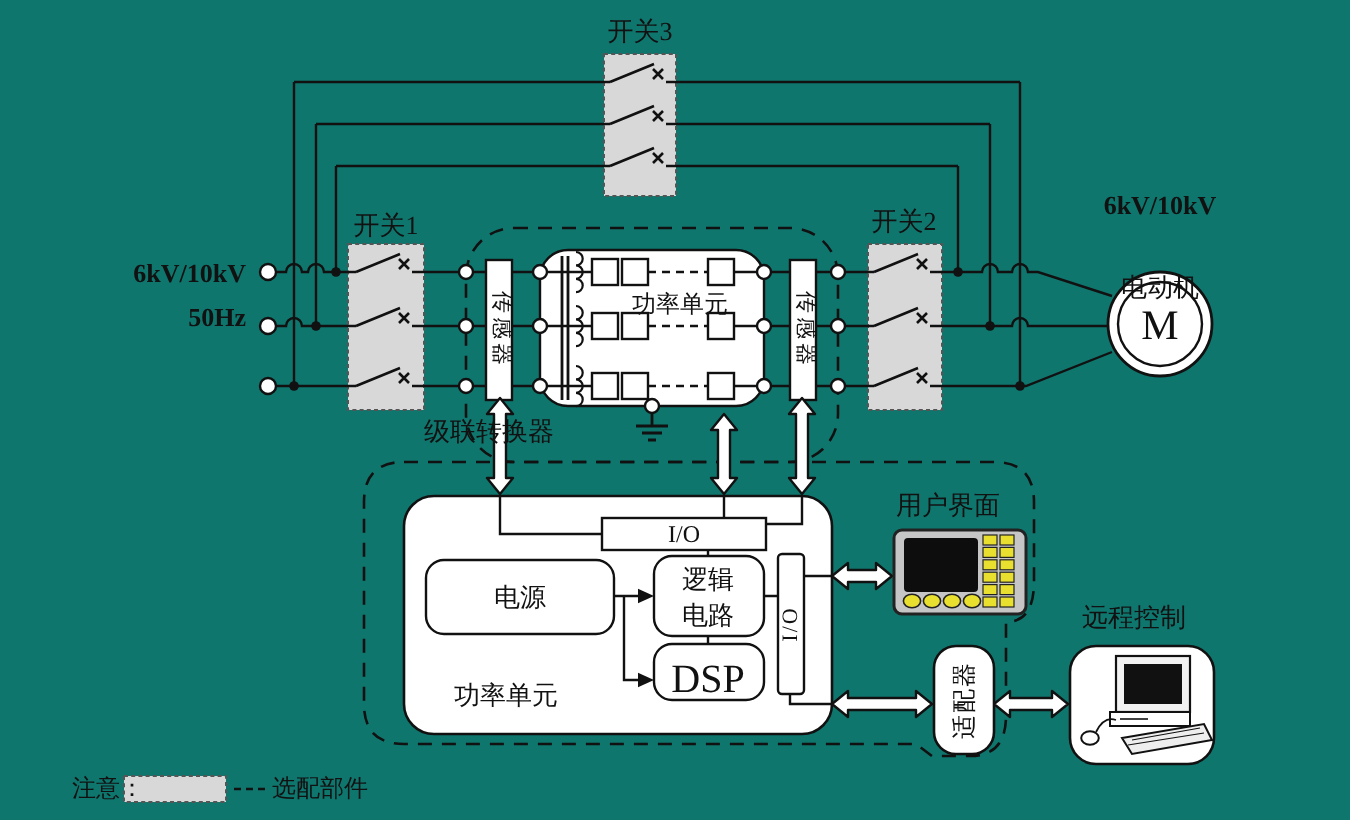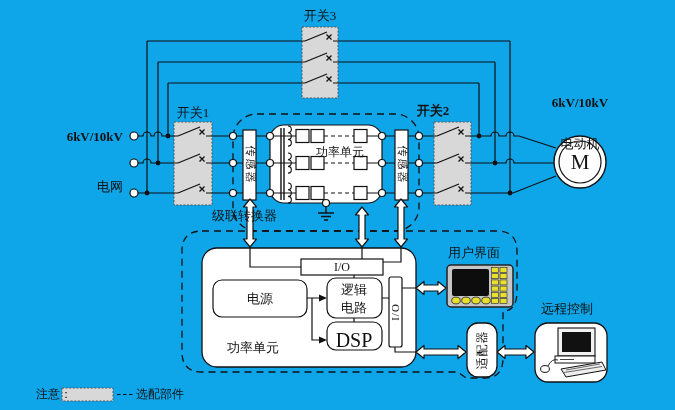--- a/index.html
+++ b/index.html
@@ -1,16 +1,16 @@
 <!DOCTYPE html>
 <html><head>
 <meta charset="utf-8">
 <style>
   html,body{margin:0;padding:0;background:#fff;}
-  #stage{position:relative;width:675px;height:410px;background:#0ea5e9;overflow:hidden;
+  #stage{position:relative;width:675px;height:410px;background:#0f766e;overflow:hidden;
          font-family:"Liberation Serif","DejaVu Serif",serif;color:#111;}
   #stage svg{position:absolute;left:0;top:0;}
   .lbl{position:absolute;white-space:nowrap;font-size:13px;line-height:1.2;color:#111;}
   .ctr{text-align:center;}
   .rgt{text-align:right;}
   .bld{font-weight:700;}
   .rot90{transform:translate(-50%,-50%) rotate(90deg);transform-origin:center;letter-spacing:2px;}
   .rotN90{transform:translate(-50%,-50%) rotate(-90deg);transform-origin:center;letter-spacing:1px;}
   .pre{white-space:pre-line;line-height:1.4;}
   .anchor{position:absolute;}
@@ -208,24 +208,24 @@
   </g>
 
   <g>
     <rect x="62" y="388" width="51" height="13" fill="#d8d8d8" stroke="#555" stroke-width="1" stroke-dasharray="2 1.6"></rect>
     <path d="M117,394.5 H133" stroke="#111" stroke-width="1.2" stroke-dasharray="3.5 2.5" fill="none"></path>
   </g>
 </svg>
 
   <div class="lbl ctr" style="left:300px;top:8px;width:40px;">开关3</div>
   <div class="lbl ctr" style="left:173px;top:105px;width:40px;">开关1</div>
-  <div class="lbl ctr" style="left:413px;top:103px;width:40px;font-weight:bold;">开关2</div>
+  <div class="lbl ctr" style="left:432px;top:103px;width:40px;">开关2</div>
 
   <div class="lbl rgt bld" style="left:40px;top:129px;width:83px;">6kV/10kV</div>
-  <div class="lbl rgt" style="left:40px;top:179px;width:83px;">电网</div>
+  <div class="lbl rgt bld" style="left:40px;top:151px;width:83px;">50Hz</div>
 
   <div class="lbl rot90 anchor" style="left:249.5px;top:165px;font-size:11px;">传感器</div>
   <div class="lbl rot90 anchor" style="left:401.5px;top:165px;font-size:11px;">传感器</div>
 
   <div class="lbl" style="left:316px;top:145px;font-size:12px;">功率单元</div>
   <div class="lbl" style="left:212px;top:208px;">级联转换器</div>
 
   <div class="lbl ctr" style="left:322px;top:260px;width:40px;font-size:12px;">I/O</div>
   <div class="lbl ctr" style="left:230px;top:291px;width:60px;">电源</div>
   <div class="lbl ctr pre" style="left:329px;top:281px;width:50px;">逻辑

